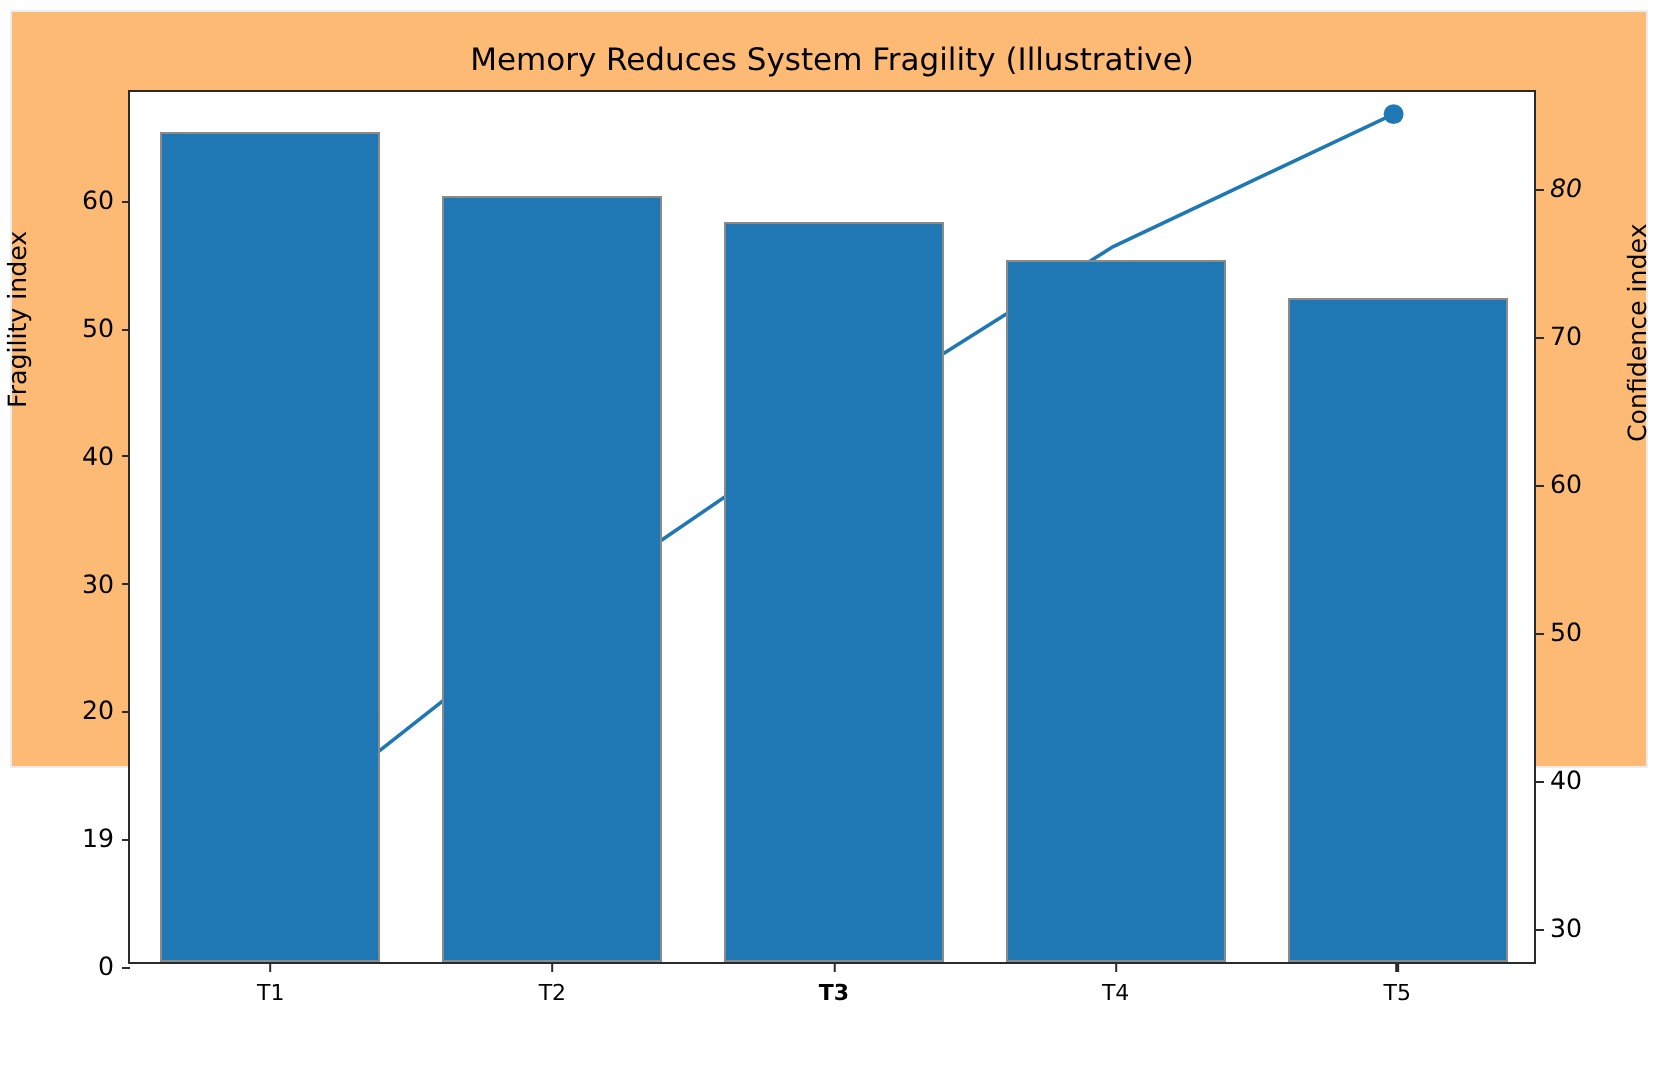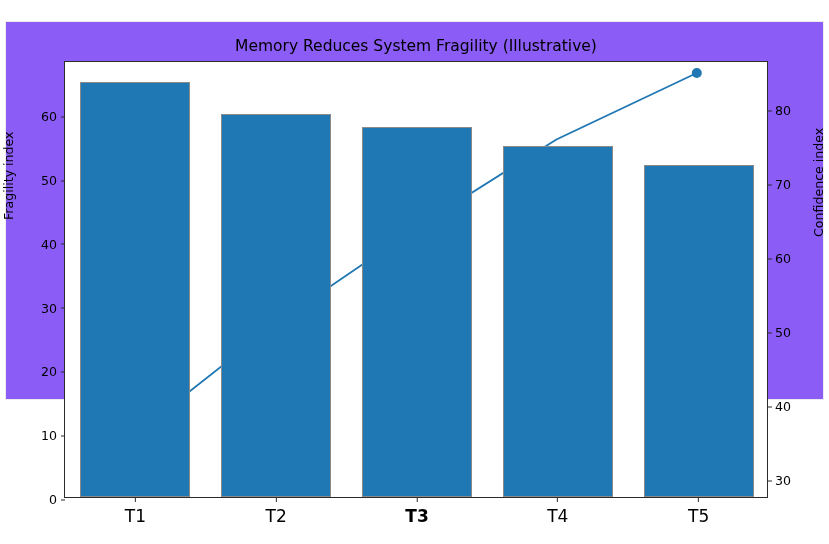--- a/index.html
+++ b/index.html
@@ -9,24 +9,24 @@
   }
   body {
     width: 829px;
     height: 544px;
     font-family: "DejaVu Sans", sans-serif;
     overflow: hidden;
   }
   #figure {
     position: absolute;
     left: 5px;
-    top: 21px;
+    top: 5px;
     width: 819px;
     height: 379px;
-    background: #8b5cf6;
+    background: #fdba74;
     border: 1px solid #ececec;
     box-sizing: border-box;
   }
   
   #axes {
     position: absolute;
     left: 58px;   
     top: 39px;    
     width: 704px; 
     height: 437px;
@@ -118,21 +118,21 @@
     top: 50%;
     width: 4.5px;
     height: 1.1px;
     background: #2b2b2b;
   }
   .xtick {
     position: absolute;
     top: 100%;
     transform: translateX(-50%);
     padding-top: 9px;
-    font-size: 17px;
+    font-size: 11px;
     color: #000000;
     white-space: nowrap;
   }
   .xtick::before {
     content: "";
     position: absolute;
     left: 50%;
     top: 0;
     width: 1.1px;
     height: 4.5px;
@@ -158,31 +158,31 @@
           <circle cx="633.60" cy="11.11" r="5" fill="#1f77b4"></circle>
         </svg>
     <div class="bar" style="left: 15.488px; width: 109.824px; height: 414.672px; background: rgb(31, 119, 180);"></div>
         <div class="bar" style="left: 156.288px; width: 109.824px; height: 382.774px; background: rgb(31, 119, 180);"></div>
         <div class="bar" style="left: 297.088px; width: 109.824px; height: 370.015px; background: rgb(31, 119, 180);"></div>
         <div class="bar" style="left: 437.888px; width: 109.824px; height: 350.876px; background: rgb(31, 119, 180);"></div>
         <div class="bar" style="left: 578.688px; width: 109.824px; height: 331.737px; background: rgb(31, 119, 180);"></div>
       </div>
 
   <div class="ytick-left" style="top: 437px;">0</div>
-      <div class="ytick-left" style="top: 373.204px;">10</div>
+      <div class="ytick-left" style="top: 373.204px;">19</div>
       <div class="ytick-left" style="top: 309.409px; margin-left: 15px;">20</div>
       <div class="ytick-left" style="top: 245.613px;">30</div>
       <div class="ytick-left" style="top: 181.818px;">40</div>
       <div class="ytick-left" style="top: 118.022px;">50</div>
       <div class="ytick-left" style="top: 54.2263px;">60</div>
       <div class="ytick-right" style="top: 418.483px;">30</div>
       <div class="ytick-right" style="top: 344.415px;">40</div>
       <div class="ytick-right" style="top: 270.347px;">50</div>
       <div class="ytick-right" style="top: 196.28px;">60</div>
       <div class="ytick-right" style="top: 122.212px; text-align: right;">70</div>
-      <div class="ytick-right" style="top: 48.1441px;">80</div>
+      <div class="ytick-right" style="top: 48.1441px; font-style: italic;">80</div>
       <div class="xtick" style="left: 70.4px;">T1</div>
       <div class="xtick" style="left: 211.2px;">T2</div>
       <div class="xtick" style="left: 352px; font-weight: bold;">T3</div>
       <div class="xtick" style="left: 492.8px;">T4</div>
       <div class="xtick" style="left: 633.6px;">T5</div>
     </div>
 </div>
 
 </body></html>

